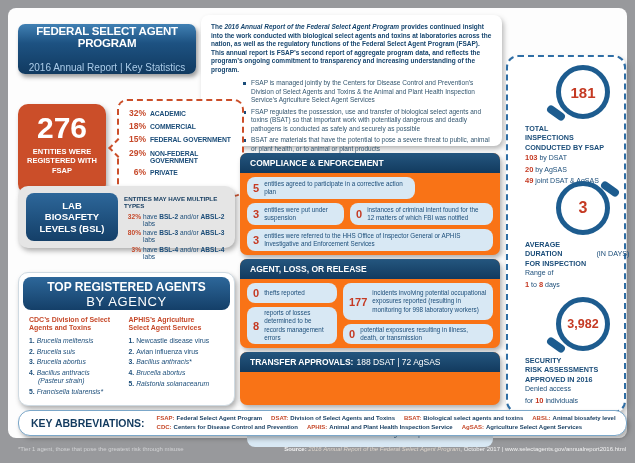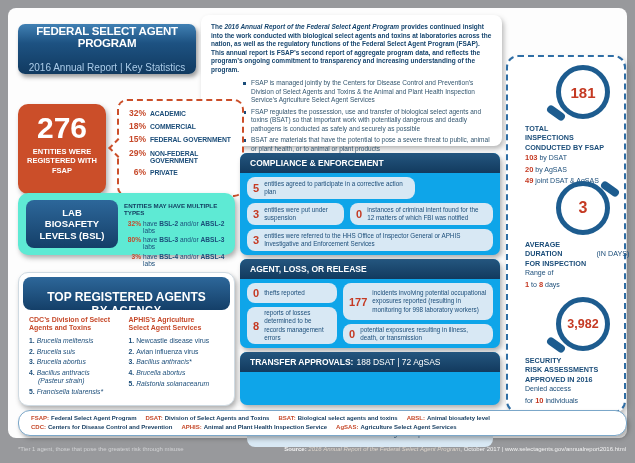--- a/index.html
+++ b/index.html
@@ -48,49 +48,49 @@
   .bubble::before{content:"";position:absolute;left:-8px;top:40px;width:12px;height:12px;background:#fff;
     border-left:2px dashed #cb4e29;border-bottom:2px dashed #cb4e29;transform:rotate(45deg);}
   .brow{display:flex;align-items:baseline;margin-bottom:3.2px;}
   .brow .bpct{width:24px;text-align:right;font-weight:bold;color:#c6492a;font-size:8.5px;flex:0 0 auto;}
   .brow .blbl{margin-left:4px;font-weight:bold;color:#1b4d79;font-size:6.8px;letter-spacing:-.1px;}
   .tier{display:flex;align-items:center;margin-top:3px;}
   .tier .tpct{font-size:15px;font-weight:bold;color:#1b4d79;margin-left:9px;}
   .tier .tlbl{margin-left:5px;font-size:6.2px;font-weight:bold;color:#1b4d79;line-height:1.25;text-align:left;}
 
   
-  .bsl-card{position:absolute;left:18px;top:193px;width:217px;height:62px;background:#5eead4;border-radius:10px;
+  .bsl-card{position:absolute;left:18px;top:186px;width:217px;height:62px;background:#e5e5e5;border-radius:10px;
     box-shadow:2px 3px 5px rgba(60,60,60,.4);}
   .bsl-title{position:absolute;left:8px;top:7px;width:92px;height:48px;background:linear-gradient(180deg,#2d679a,#143f68);
     border-radius:8px;color:#fff;font-weight:bold;font-size:9.5px;text-align:center;display:flex;flex-direction:column;
     justify-content:center;line-height:1.2;}
   .bsl-right{position:absolute;left:106px;top:9px;width:106px;}
   .bsl-note{font-size:6.2px;font-weight:bold;color:#123a5e;margin-bottom:3.5px;}
   .bsl-row{display:flex;font-size:6.6px;color:#1b4d79;margin-bottom:2.8px;align-items:baseline;}
   .bsl-row .pct{width:17px;text-align:right;font-weight:bold;color:#c6492a;margin-right:2px;flex:0 0 auto;}
   .bsl-row b{font-weight:bold;}
 
   
   .agents-card{position:absolute;left:18px;top:272px;width:217px;height:134px;background:#fff;border-radius:10px;
     box-shadow:2px 3px 5px rgba(60,60,60,.4);border:1px solid #cfdae2;box-sizing:border-box;}
   .agents-head{margin:4px;height:33px;border-radius:8px;background:linear-gradient(180deg,#2d679a,#143f68);
-    color:#fff;text-align:center;padding-top:14px;box-sizing:border-box;}
+    color:#fff;text-align:center;padding-top:4px;box-sizing:border-box;}
   .agents-title{font-size:12px;font-weight:bold;line-height:1.1;}
-  .agents-sub{font-size:11px;font-weight:bold;letter-spacing:.6px;text-align:center;}
+  .agents-sub{font-size:13px;font-weight:normal;letter-spacing:.6px;text-align:center;}
   .agents-body{display:flex;padding:2px 6px 0 10px;}
   .agents-col{width:50%;}
   .col-head{font-size:7px;font-weight:bold;color:#c6492a;line-height:1.2;margin-bottom:4px;}
   .agent-item{font-size:6.8px;color:#1b4d79;line-height:1.2;margin-bottom:2.6px;}
   .agent-item .n{font-weight:bold;}
   .agent-item .nm{margin-left:2px;}
   .agent-item .nm.it{font-style:italic;}
   .agent-sub{margin-left:9px;font-style:italic;}
 
   
-  .section{position:absolute;left:240px;width:260px;border-radius:7px;background:#0ea5e9;box-shadow:2px 3px 5px rgba(60,60,60,.4);}
+  .section{position:absolute;left:240px;width:260px;border-radius:7px;background:#f97316;box-shadow:2px 3px 5px rgba(60,60,60,.4);}
   .sec-head{height:20px;background:linear-gradient(180deg,#24567f,#123a5e);border-radius:7px 7px 0 0;color:#fff;
     font-weight:bold;font-size:8.5px;line-height:20px;padding:0 10px;box-sizing:border-box;}
   .sec-head .reg{font-weight:normal;margin-left:3px;}
   .sec-body{position:relative;}
   .pill{position:absolute;background:#d8e8f4;border-radius:8px;display:flex;align-items:center;gap:5px;
     padding:2px 6px;box-sizing:border-box;}
   .pill .pnum{font-weight:bold;color:#c53a23;font-size:11px;flex:0 0 auto;}
   .pill .ptxt{font-size:6.3px;line-height:1.3;color:#1b4d79;}
   .sec-compliance{top:153px;} .sec-compliance .sec-body{height:82px;}
   .sec-theft{top:259px;} .sec-theft .sec-body{height:69px;}
@@ -301,20 +301,21 @@
         </div>
       <div class="stat-label">
         <span>SECURITY</span><br><span>RISK ASSESSMENTS</span><br><span>APPROVED IN 2016</span>
       </div>
       <div class="stat-line">Denied access</div>
       <div class="stat-line"><span>for </span><span class="rn">10</span><span> individuals</span></div>
     </div>
   </div>
 
   <div class="abbr-card">
+    <div class="abbr-title">KEY ABBREVIATIONS:</div>
     <div class="abbr-rows">
       <div class="abbr-row">
         <span class="abbr-entry"><span class="a">FSAP:</span><span class="d">Federal Select Agent Program</span></span>
         <span class="abbr-entry"><span class="a">DSAT:</span><span class="d">Division of Select Agents and Toxins</span></span>
         <span class="abbr-entry"><span class="a">BSAT:</span><span class="d">Biological select agents and toxins</span></span>
         <span class="abbr-entry"><span class="a">ABSL:</span><span class="d">Animal biosafety level</span></span>
       </div>
       <div class="abbr-row">
         <span class="abbr-entry"><span class="a">CDC:</span><span class="d">Centers for Disease Control and Prevention</span></span>
         <span class="abbr-entry"><span class="a">APHIS:</span><span class="d">Animal and Plant Health Inspection Service</span></span>

